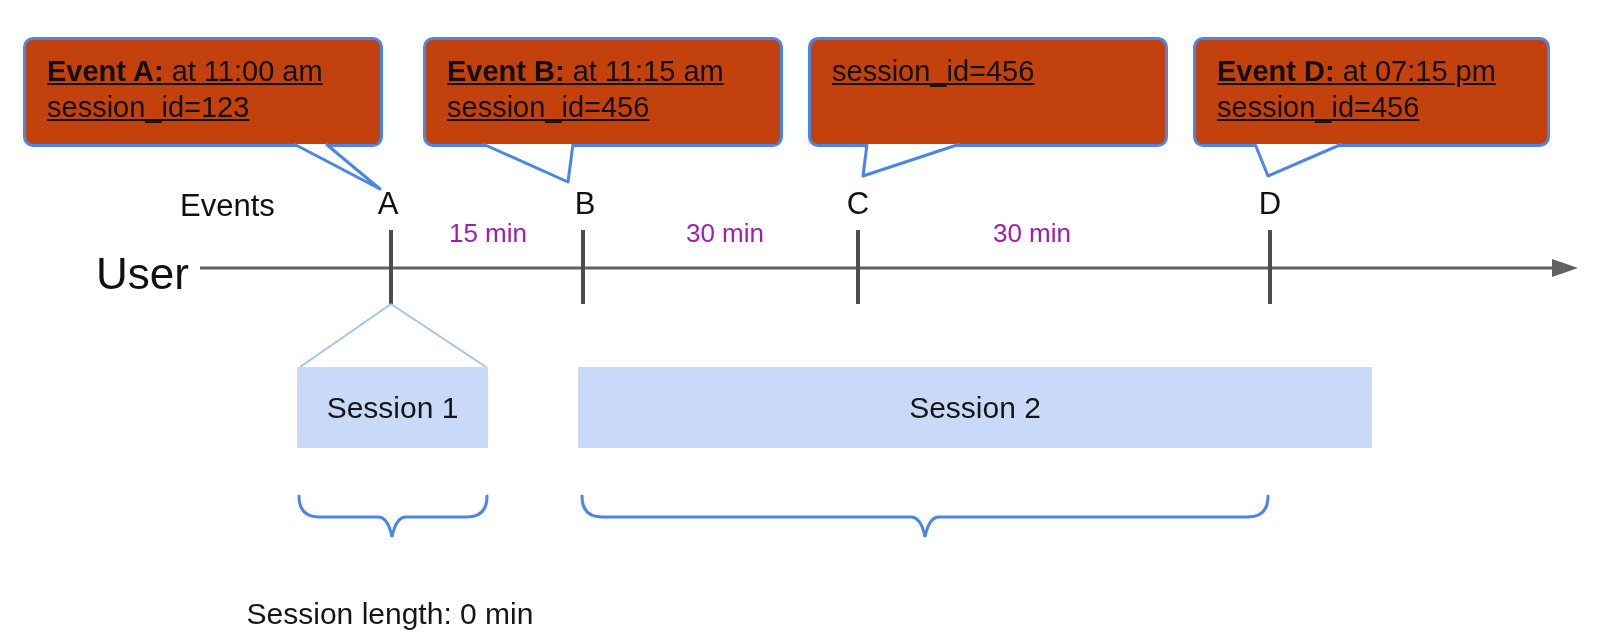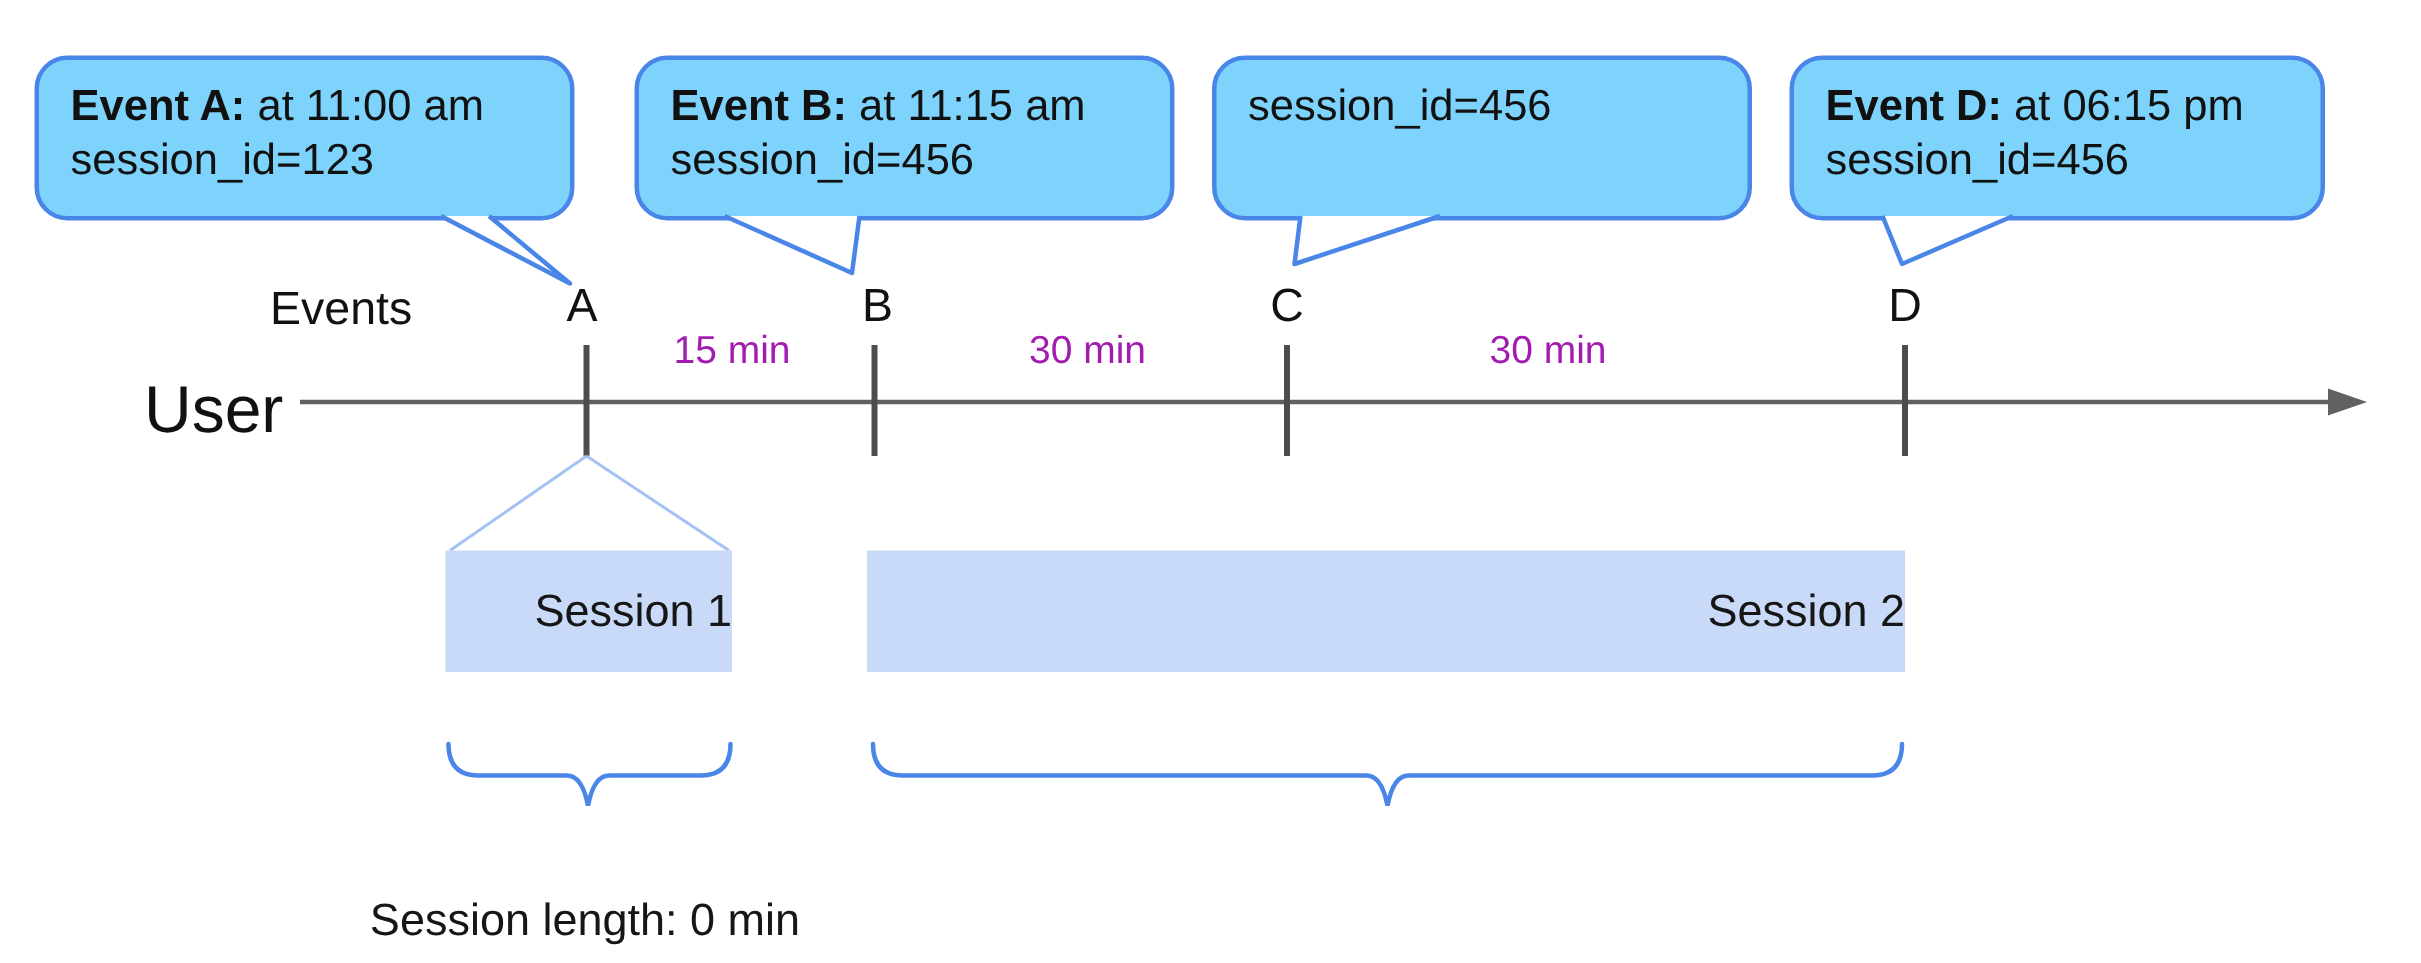--- a/index.html
+++ b/index.html
@@ -17,42 +17,43 @@
     position: absolute;
     left: 0; top: 0;
     width: 1614px; height: 642px;
     pointer-events: none;
   }
   .callout {
     position: absolute;
     top: 37px;
     height: 110px;
     width: 360px;
-    background: #7dd3fc;
+    background: #c2410c;
     border: 3px solid #4a86e8;
-    border-radius: 22px;
+    border-radius: 10px;
     box-sizing: border-box;
     padding: 13px 0 0 21px;
     font-size: 29px;
     line-height: 36px;
     white-space: nowrap;
+    text-decoration: underline;
   }
   .callout .bold { font-weight: bold; }
   .axis-label   { font-size: 31px; }
   .user-label   { font-size: 44px; }
   .marker       { font-size: 31px; transform: translateX(-50%); }
   .interval     { font-size: 26px; transform: translateX(-50%); color: #a21caf; }
   .session-box {
     position: absolute;
     top: 367px;
     height: 81px;
     background: #c9daf8;
     display: flex;
     align-items: center;
-    justify-content: flex-end;
+    justify-content: center;
     font-size: 30px;
     color: #161616;
   }
   .length-label {
     position: absolute;
     top: 577px;
     font-size: 30px;
     transform: translateX(-50%);
     white-space: nowrap;
     color: #161616;
@@ -68,21 +69,21 @@
     <div>session_id=123</div>
   </div>
   <div class="callout" style="left:423px;">
     <div><span class="bold">Event B:</span> <span>at 11:15 am</span></div>
     <div>session_id=456</div>
   </div>
   <div class="callout" style="left:808px;">
     <div>session_id=456</div>
   </div>
   <div class="callout" style="left:1193px;width:357px;">
-    <div><span class="bold">Event D:</span> <span>at 06:15 pm</span></div>
+    <div><span class="bold">Event D:</span> <span>at 07:15 pm</span></div>
     <div>session_id=456</div>
   </div>
 
   <svg class="svg-layer" viewBox="0 0 1614 642">
 
     <path d="M294 144 L380 189 L326 144" fill="#ffffff" stroke="#4a86e8" stroke-width="3" stroke-linejoin="round"></path>
     <path d="M483 144 L568 182 L573 144" fill="#ffffff" stroke="#4a86e8" stroke-width="3" stroke-linejoin="round"></path>
     <path d="M867 144 L863 176 L960 144" fill="#ffffff" stroke="#4a86e8" stroke-width="3" stroke-linejoin="round"></path>
     <path d="M1255 144 L1268 176 L1342 144" fill="#ffffff" stroke="#4a86e8" stroke-width="3" stroke-linejoin="round"></path>
 
@@ -109,19 +110,19 @@
   <div class="abs marker" style="left:858px;top:186px;">C</div>
   <div class="abs marker" style="left:1270px;top:186px;">D</div>
 
   <div class="abs interval" style="left:488px;top:218px;">15 min</div>
   <div class="abs interval" style="left:725px;top:218px;">30 min</div>
   <div class="abs interval" style="left:1032px;top:218px;">30 min</div>
 
   <div class="session-box" style="left:297px;width:191px;">
     <span>Session 1</span>
   </div>
-  <div class="session-box" style="left:578px;width:692px;">
+  <div class="session-box" style="left:578px;width:794px;">
     <span>Session 2</span>
   </div>
 
   <div class="length-label" style="left:390px;margin-top:20px;">Session length: 0 min</div>
 
 </div>
 
 </body></html>

